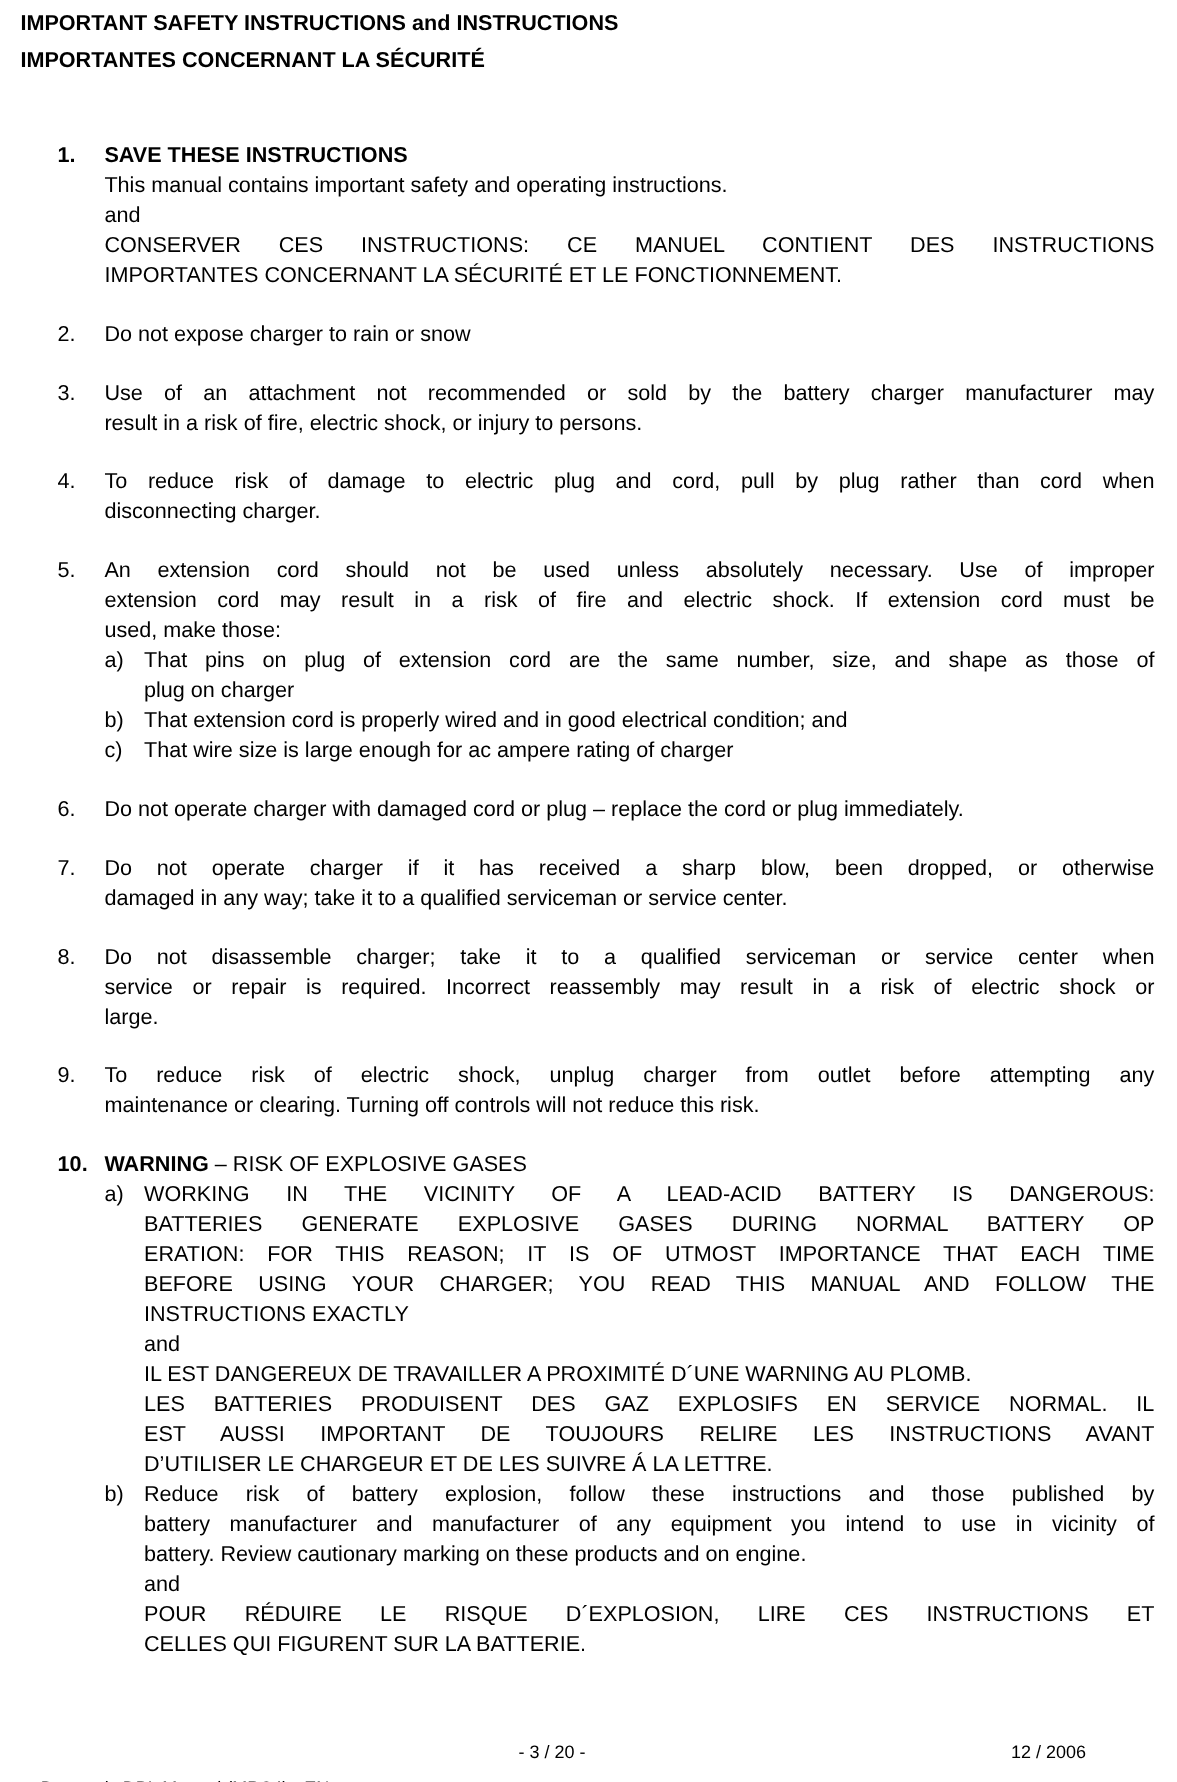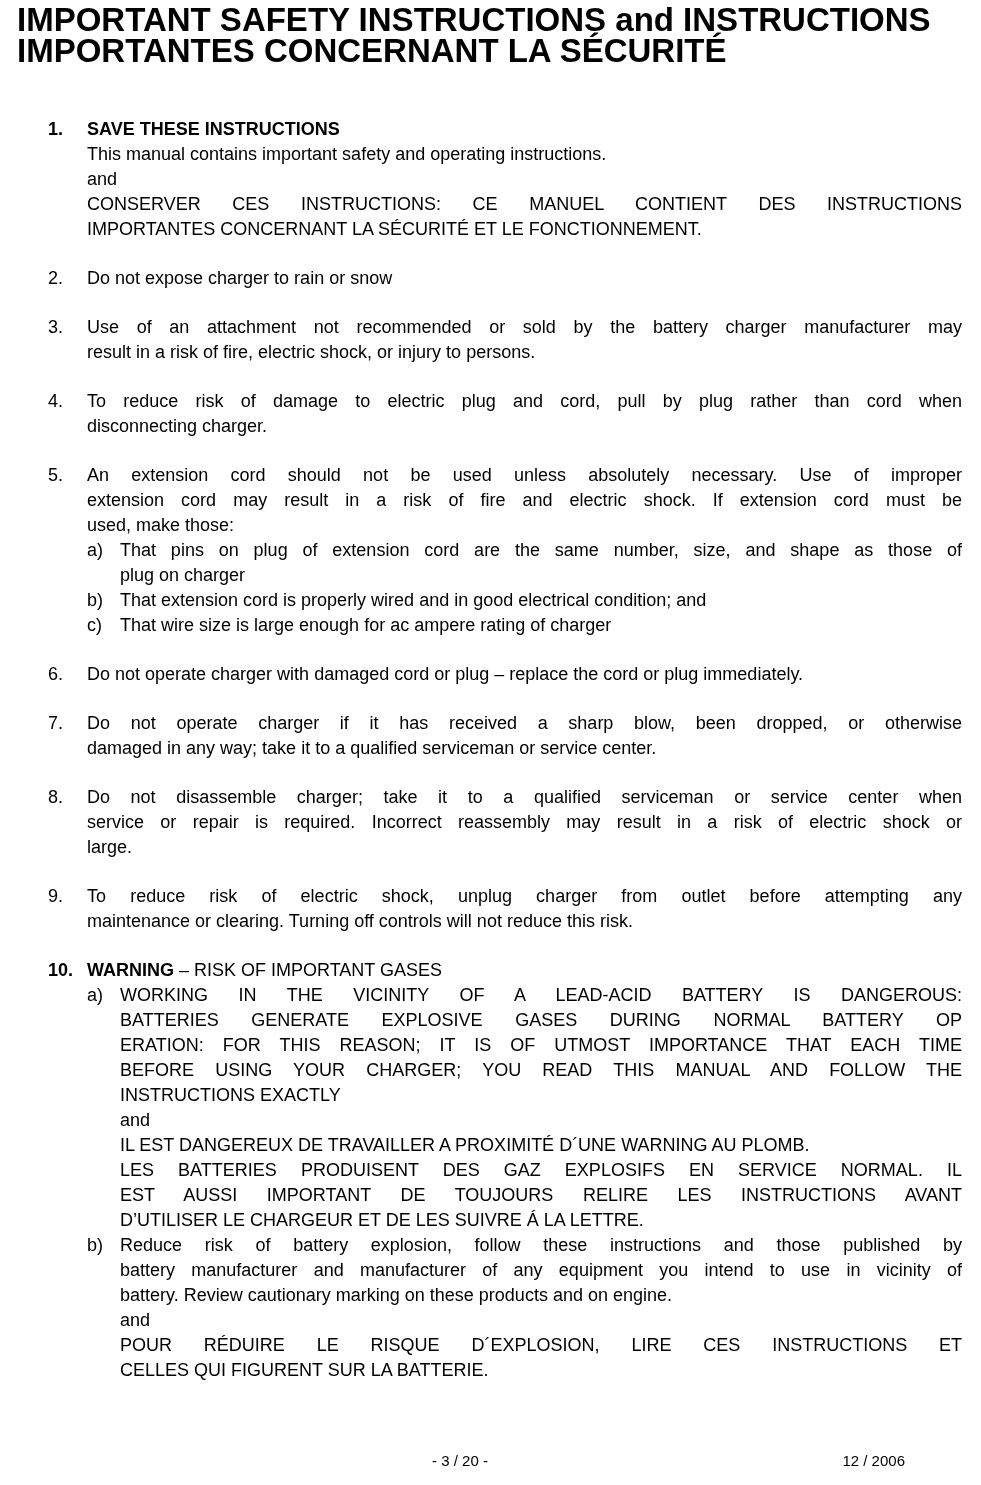--- a/index.html
+++ b/index.html
@@ -10,21 +10,21 @@
     background: #ffffff;
     color: #000000;
     font-family: "Liberation Sans", sans-serif;
     overflow: hidden;
   }
   .title {
     position: absolute;
     top: 4px;
     left: 17px;
     right: 17px;
-    font-size: 33px;
+    font-size: 18px;
     line-height: 31px;
     font-weight: bold;
   }
   .list {
     position: absolute;
     top: 117px;
     left: 48px;
     width: 914px;
   }
   .item { display: flex; margin-bottom: 24px; }
@@ -157,21 +157,21 @@
       <div class="item">
         <div class="num">9.</div>
         <div class="content">
           <div class="line j">To reduce risk of electric shock, unplug charger from outlet before attempting any</div>
           <div class="line">maintenance or clearing. Turning off controls will not reduce this risk.</div>
         </div>
       </div>
       <div class="item">
         <div class="num b">10.</div>
         <div class="content">
-          <div class="line"><span class="b">WARNING</span><span> – RISK OF IMPORTANT GASES</span></div>
+          <div class="line"><span class="b">WARNING</span><span> – RISK OF EXPLOSIVE GASES</span></div>
           <div class="sub">
             <div class="sub-letter">a)</div>
             <div class="sub-content">
               <div class="line j">WORKING IN THE VICINITY OF A LEAD-ACID BATTERY IS DANGEROUS:</div>
               <div class="line j">BATTERIES GENERATE EXPLOSIVE GASES DURING NORMAL BATTERY OP</div>
               <div class="line j">ERATION: FOR THIS REASON; IT IS OF UTMOST IMPORTANCE THAT EACH TIME</div>
               <div class="line j">BEFORE USING YOUR CHARGER; YOU READ THIS MANUAL AND FOLLOW THE</div>
               <div class="line">INSTRUCTIONS EXACTLY</div>
               <div class="line">and</div>
               <div class="line">IL EST DANGEREUX DE TRAVAILLER A PROXIMITÉ D´UNE WARNING AU PLOMB.</div>

